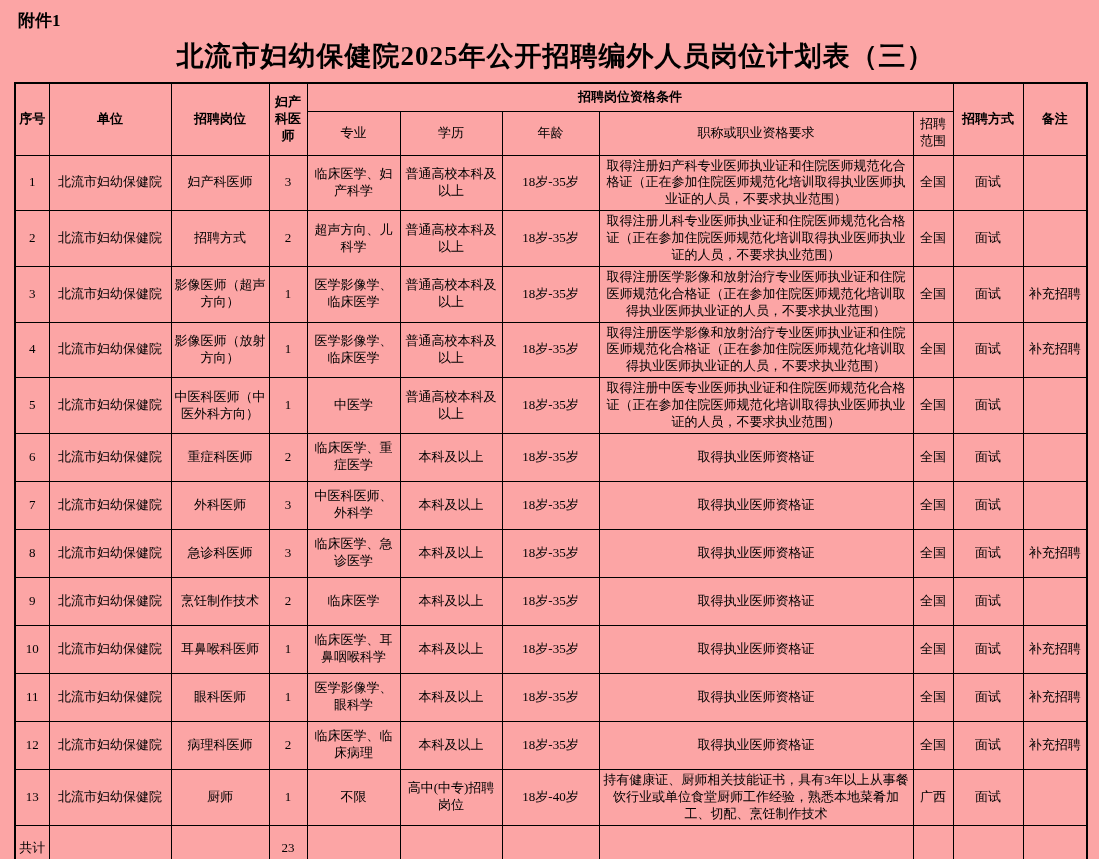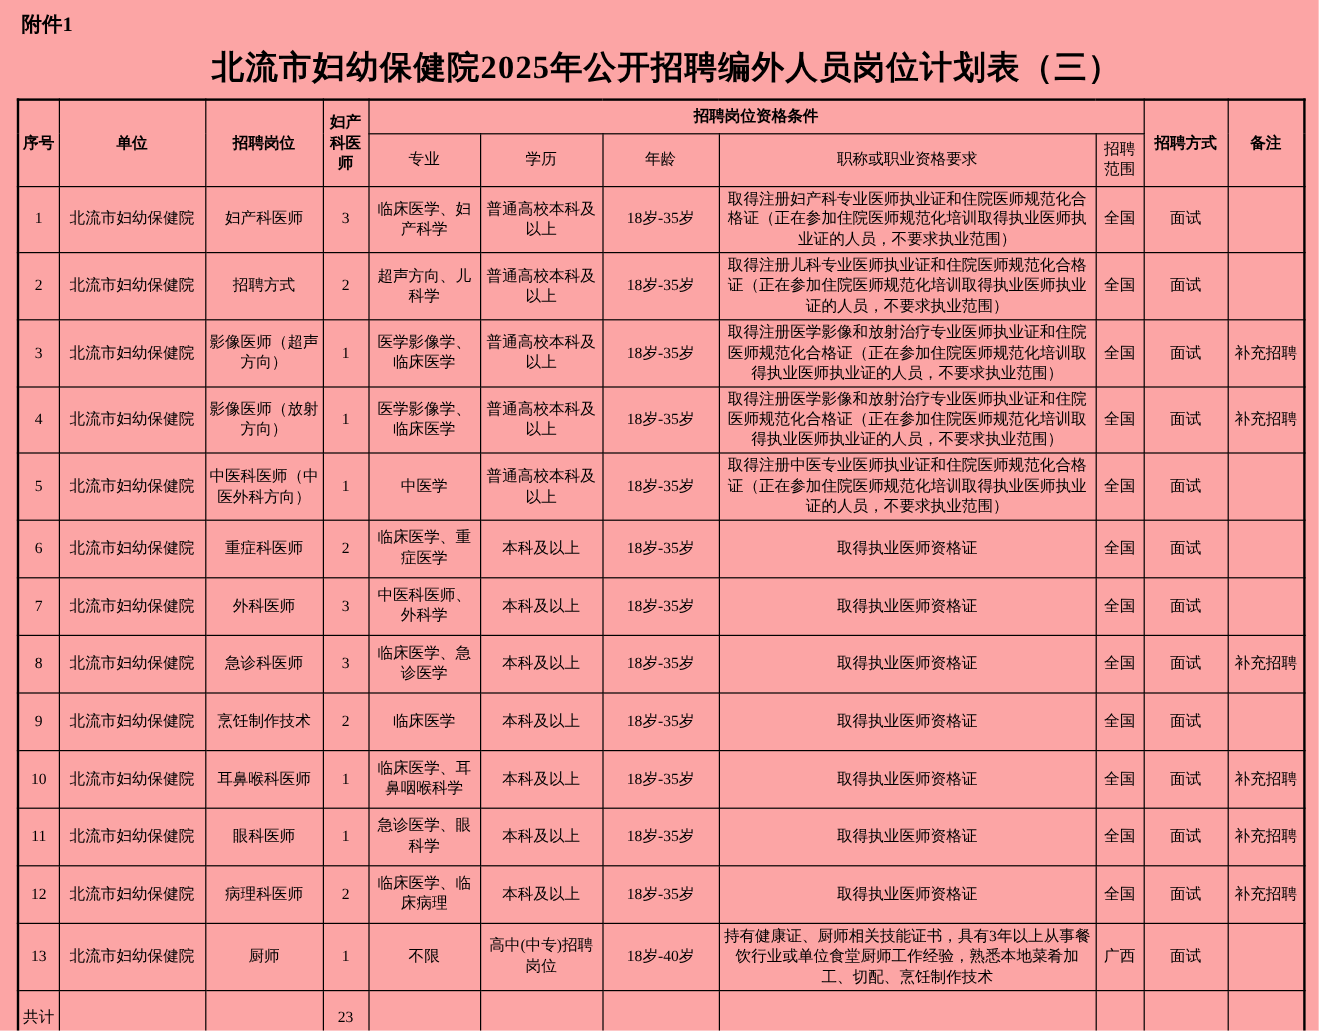--- a/index.html
+++ b/index.html
@@ -220,21 +220,21 @@
           <td class="req">取得执业医师资格证</td>
           <td>全国</td>
           <td>面试</td>
           <td>补充招聘</td>
         </tr>
         <tr>
           <td>11</td>
           <td>北流市妇幼保健院</td>
           <td>眼科医师</td>
           <td>1</td>
-          <td>急诊医学、眼科学</td>
+          <td>医学影像学、眼科学</td>
           <td>本科及以上</td>
           <td>18岁-35岁</td>
           <td class="req">取得执业医师资格证</td>
           <td>全国</td>
           <td>面试</td>
           <td>补充招聘</td>
         </tr>
         <tr>
           <td>12</td>
           <td>北流市妇幼保健院</td>

